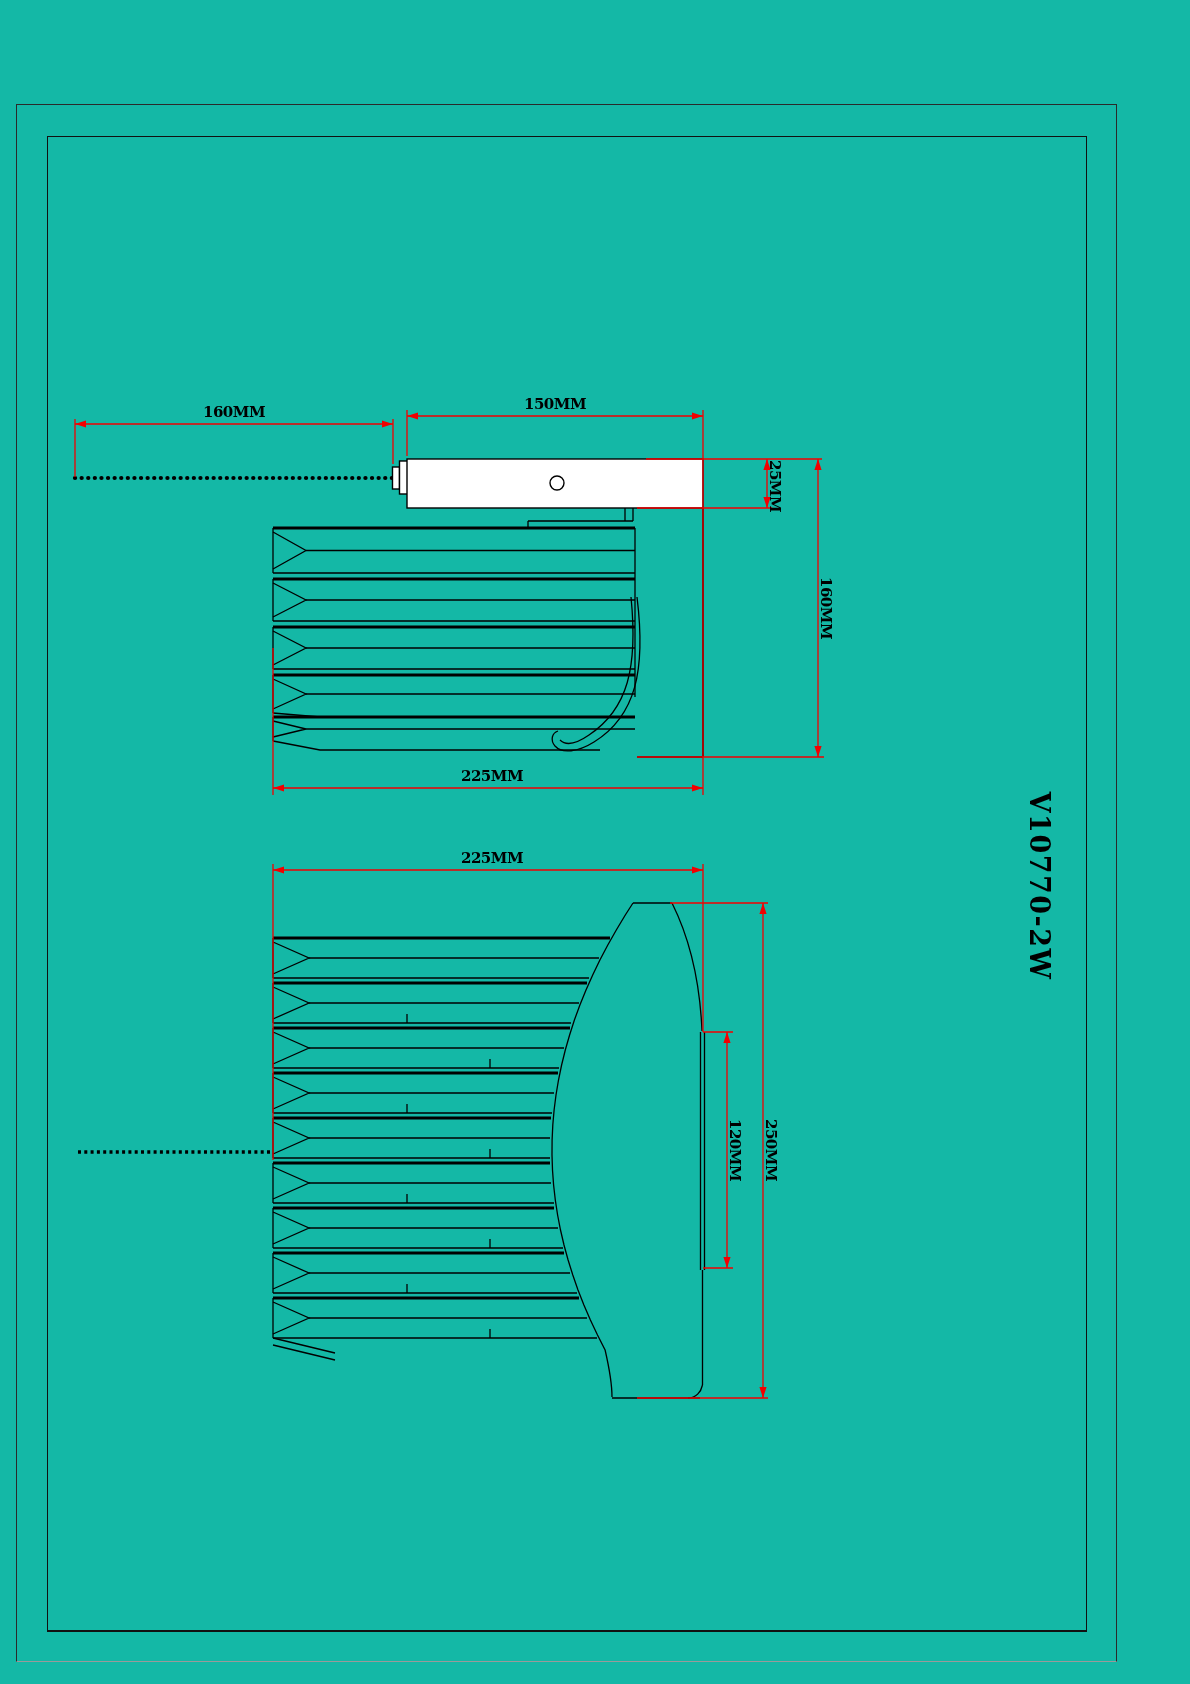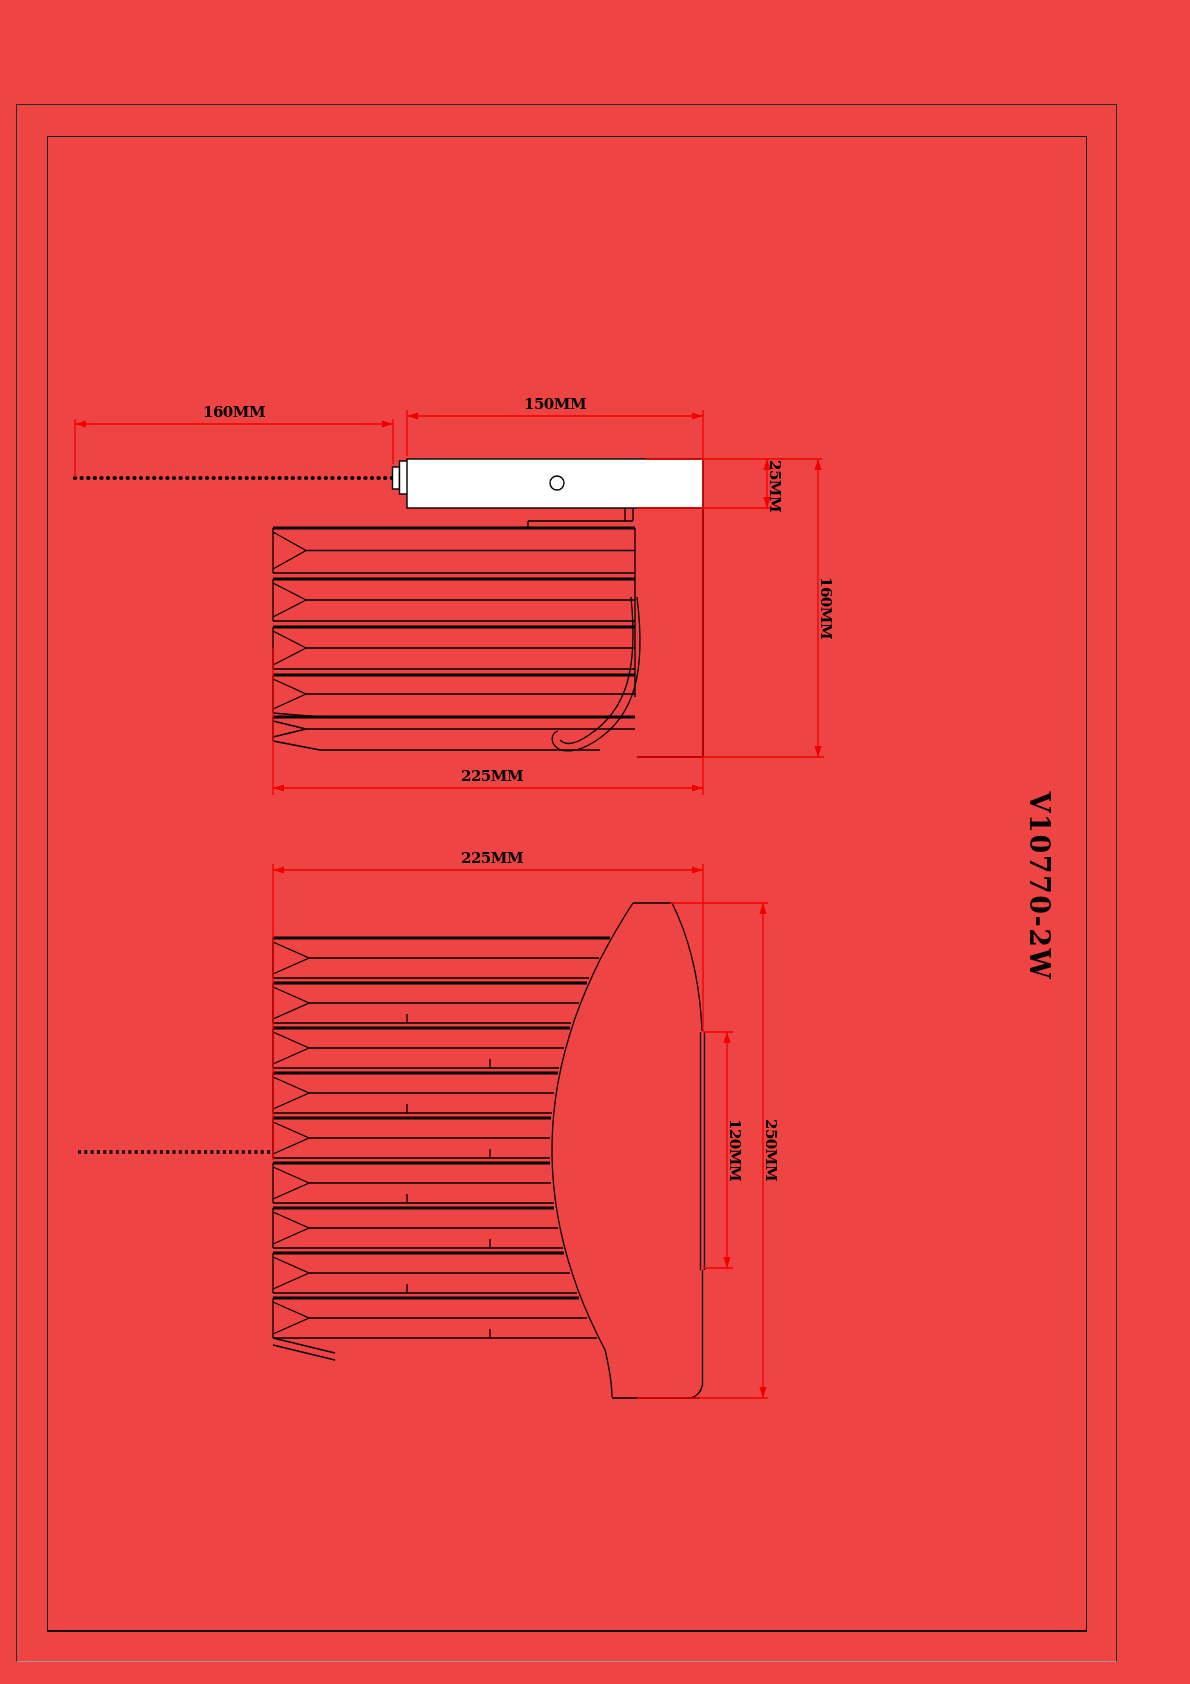--- a/index.html
+++ b/index.html
@@ -1,17 +1,17 @@
 <!DOCTYPE html>
 <html style="--dim: #f20000;"><head>
 <meta charset="utf-8">
 <style>
   html,body{margin:0;padding:0;background:#ffffff;}
   body{width:1190px;height:1684px;position:relative;font-family:"DejaVu Serif",serif;}
-  .sheet{position:absolute;inset:0;background:#ef4444;text-decoration:underline;}
+  .sheet{position:absolute;inset:0;background:#14b8a6;text-decoration:underline;}
   .outer-border{position:absolute;left:16px;top:104px;width:1101px;height:1558px;
     border:1.5px solid #2a2a2a;border-bottom-color:#9a9a9a;box-sizing:border-box;}
   .inner-border{position:absolute;left:47px;top:136px;width:1040px;height:1496px;
     border:1.6px solid #111;border-bottom-width:2.6px;box-sizing:border-box;}
   svg{position:absolute;left:0;top:0;}
   .k{stroke:#000;stroke-width:1.3;fill:none;}
   .k2{stroke:#000;stroke-width:1.7;fill:none;}
   .kt{stroke:#000;stroke-width:2.8;fill:none;}
   .wf{fill:#fff;stroke:#000;stroke-width:1.4;}
   .chain1{stroke:#000;stroke-width:4.2;stroke-dasharray:0.1 6.5;stroke-linecap:round;fill:none;}

